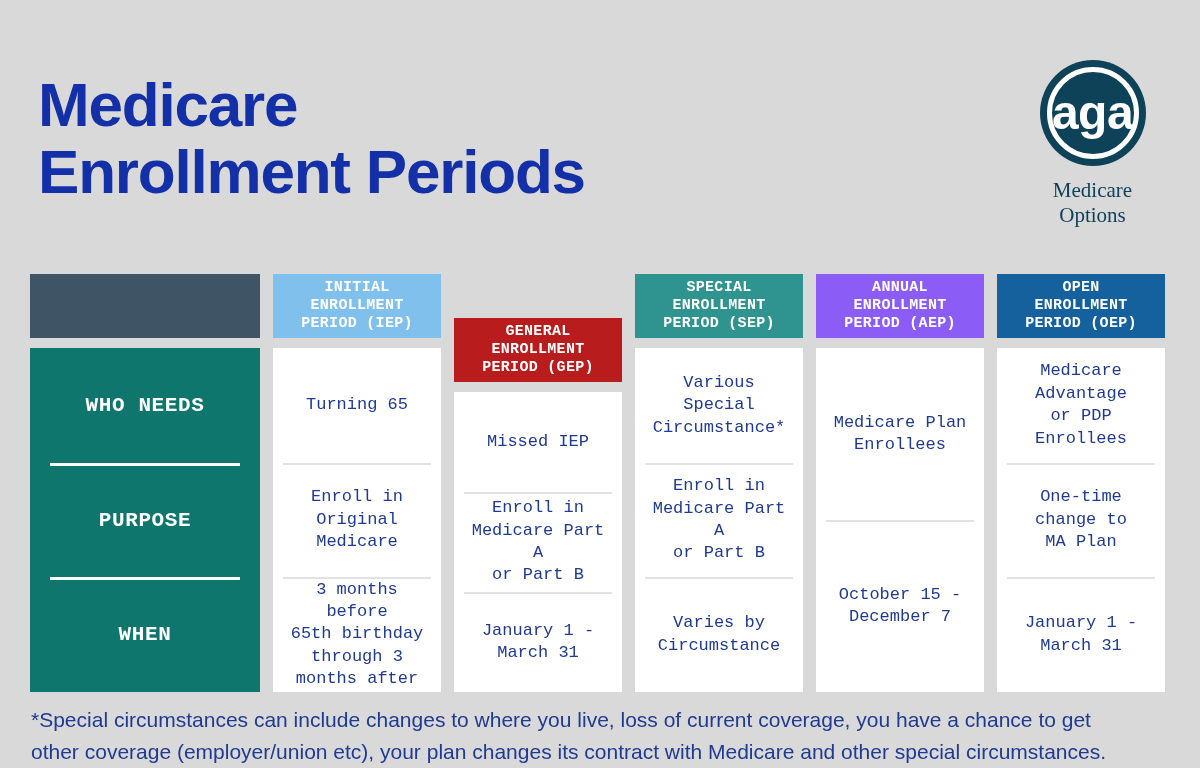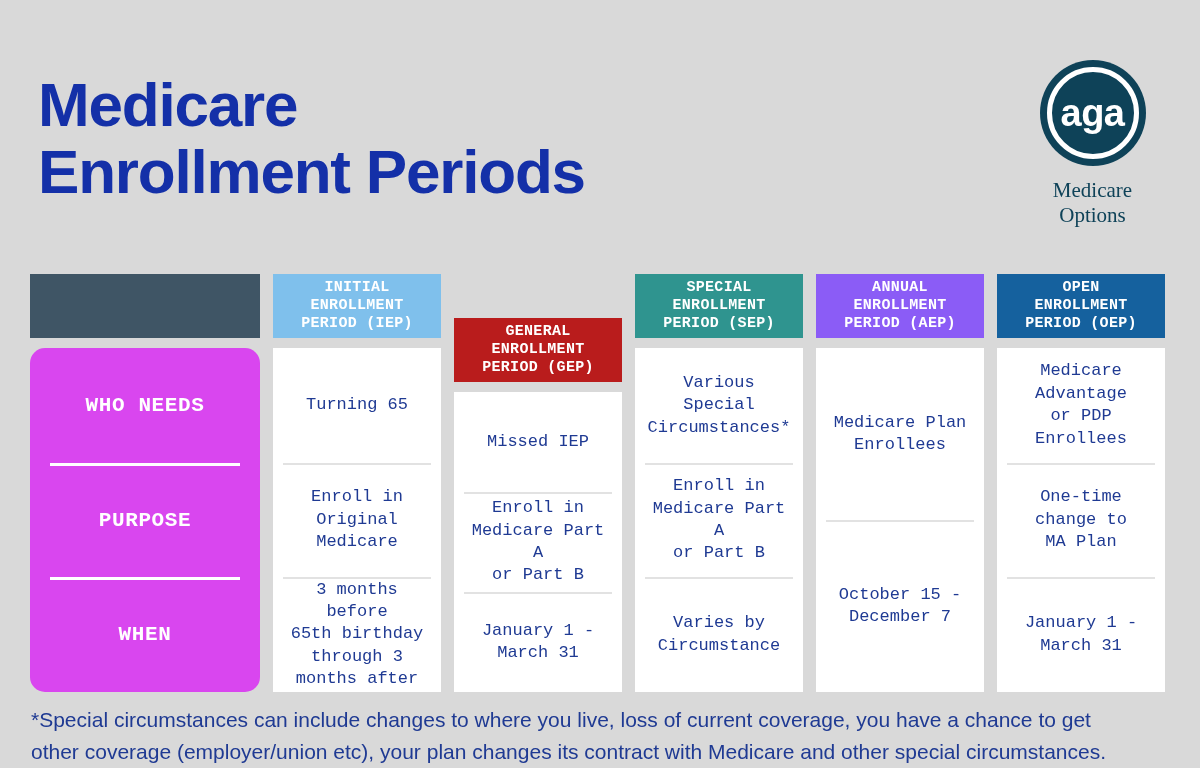--- a/index.html
+++ b/index.html
@@ -59,21 +59,21 @@
     border: 5px solid #ffffff;
     border-radius: 50%;
   }
   .logo-mark {
     position: absolute;
     left: 0; top: 0;
     width: 106px;
     height: 106px;
     line-height: 106px;
     color: #ffffff;
-    font-size: 38px;
+    font-size: 48px;
     font-weight: 600;
     letter-spacing: -0.5px;
   }
   .logo-sub {
     margin-top: 12px;
     color: #0e4258;
     font-family: "Liberation Serif", serif;
     font-size: 21px;
     line-height: 1.2;
     white-space: pre-line;
@@ -198,21 +198,21 @@
     </div>
     <div class="logo-sub">Medicare
 Options</div>
   </div>
 </div>
 
 <div id="table">
 
   <div class="column col-label">
     <div class="col-header blank" style="background: rgb(63, 85, 101);"></div>
-    <div class="label-body" style="background: #d946ef; border-radius: 15px;">
+    <div class="label-body" style="background: #0f766e;">
       <div class="label-cell">WHO NEEDS</div>
       <div class="label-cell">PURPOSE</div>
       <div class="label-cell">WHEN</div>
     </div>
   </div>
 
   <div class="column col-data">
     <div class="col-header" style="background: rgb(127, 192, 236);">INITIAL
 ENROLLMENT
 PERIOD (IEP)</div>
@@ -240,21 +240,21 @@
 March 31</div>
     </div>
   </div>
 
   <div class="column col-data">
     <div class="col-header" style="background: rgb(47, 148, 143);">SPECIAL
 ENROLLMENT
 PERIOD (SEP)</div>
     <div class="data-body">
       <div class="data-cell" style="color: rgb(31, 58, 147);">Various Special
-Circumstances*</div>
+Circumstance*</div>
       <div class="data-cell" style="color: rgb(31, 58, 147);">Enroll in
 Medicare Part A
 or Part B</div>
       <div class="data-cell" style="color: rgb(31, 58, 147);">Varies by
 Circumstance</div>
     </div>
   </div>
 
   <div class="column col-data">
     <div class="col-header" style="background: #8b5cf6;">ANNUAL

